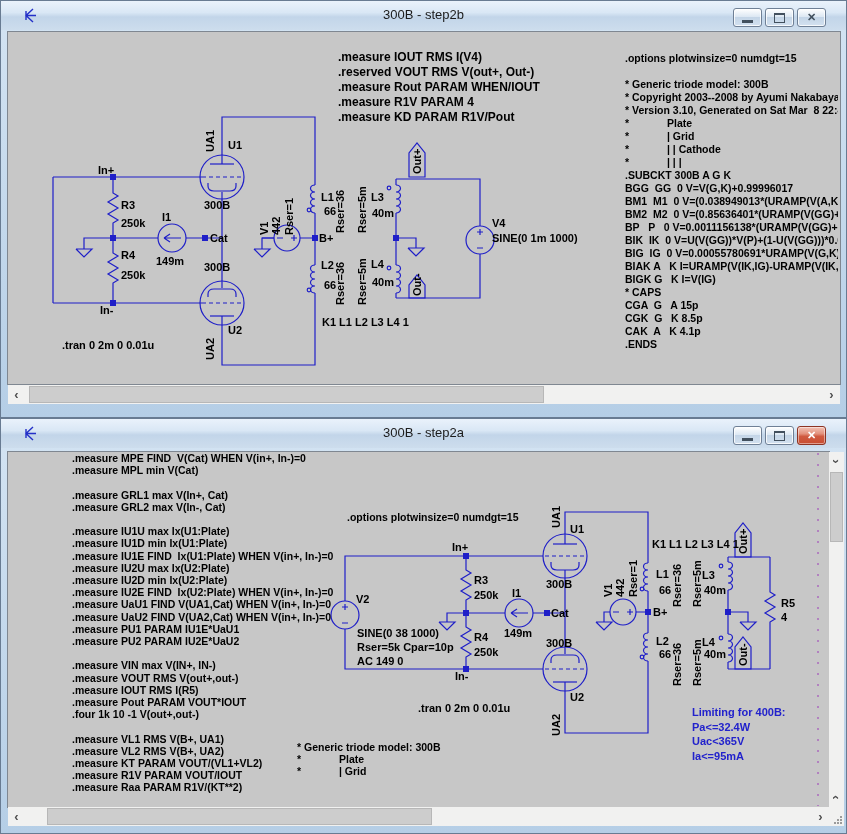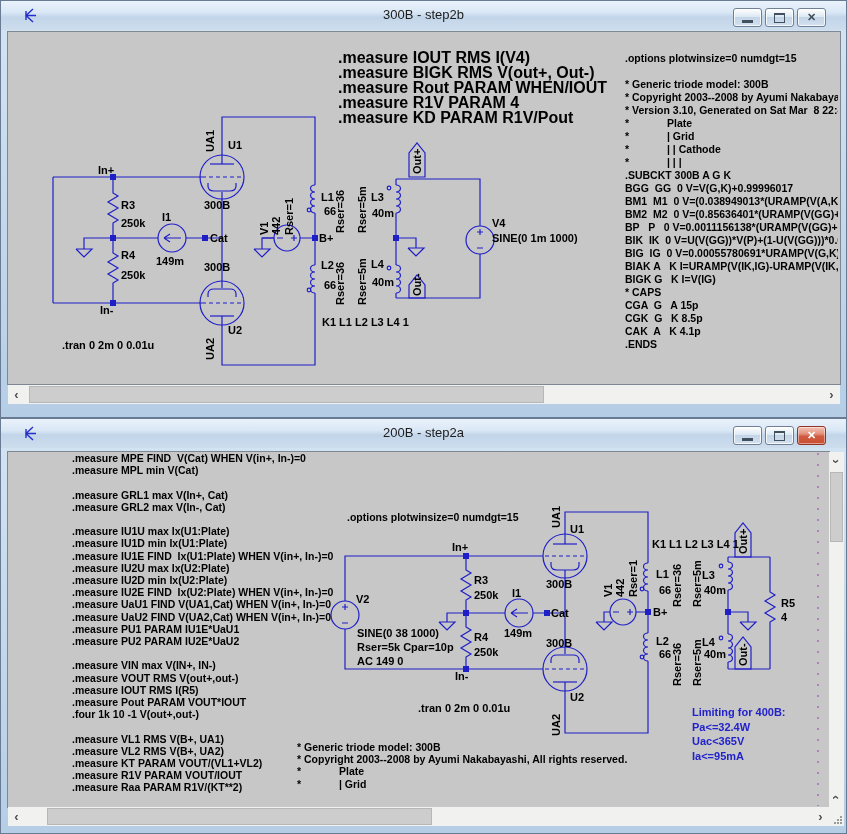--- a/index.html
+++ b/index.html
@@ -172,39 +172,39 @@
           <rect class="nd" x="312" y="235" width="6" height="6"></rect>
           <rect class="nd" x="393" y="235" width="6" height="6"></rect>
         </g>
         <text class="lb" x="98" y="174">In+</text>
         <text class="lb" x="100" y="314">In-</text>
         <text class="lb" x="210" y="242">Cat</text>
         <text class="lb" x="319" y="242">B+</text>
         <text class="lb" x="322" y="326">K1 L1 L2 L3 L4 1</text>
       </svg>
 
-      <div class="tb lines" style="left:330px;top:18px;font-size:16px;line-height:15px;"><div>.measure IOUT RMS I(V4)</div><div>.measure BIGK RMS V(out+, Out-)</div><div>.measure Rout PARAM WHEN/IOUT</div><div>.measure R1V PARAM 4</div><div>.measure KD PARAM R1V/Pout</div></div>
+      <div class="tb lines" style="left:330px;top:18px;font-size:12px;line-height:15px;"><div>.measure IOUT RMS I(V4)</div><div>.reserved VOUT RMS V(out+, Out-)</div><div>.measure Rout PARAM WHEN/IOUT</div><div>.measure R1V PARAM 4</div><div>.measure KD PARAM R1V/Pout</div></div>
       <div class="tb" style="left:617px;top:20px;font-size:10.5px;">.options plotwinsize=0 numdgt=15</div>
       <div class="tb lines" style="left:617px;top:46px;font-size:10.5px;line-height:13px;width:213px;"><div>* Generic triode model: 300B</div><div>* Copyright 2003--2008 by Ayumi Nakabayash</div><div>* Version 3.10, Generated on Sat Mar  8 22:4</div><div>*             Plate</div><div>*             | Grid</div><div>*             | | Cathode</div><div>*             | | |</div><div>.SUBCKT 300B A G K</div><div>BGG  GG  0 V=V(G,K)+0.99996017</div><div>BM1  M1  0 V=(0.038949013*(URAMP(V(A,K)</div><div>BM2  M2  0 V=(0.85636401*(URAMP(V(GG)+</div><div>BP   P   0 V=0.0011156138*(URAMP(V(GG)+0</div><div>BIK  IK  0 V=U(V(GG))*V(P)+(1-U(V(GG)))*0.00</div><div>BIG  IG  0 V=0.00055780691*URAMP(V(G,K)</div><div>BIAK A   K I=URAMP(V(IK,IG)-URAMP(V(IK,IG</div><div>BIGK G   K I=V(IG)</div><div>* CAPS</div><div>CGA  G   A 15p</div><div>CGK  G   K 8.5p</div><div>CAK  A   K 4.1p</div><div>.ENDS</div></div>
       <div class="tb" style="left:54px;top:307px;font-size:11px;">.tran 0 2m 0 0.01u</div>
     </div>
 
     <div class="hscroll" style="left:7px;top:384px;width:832px;height:19px;">
       <div class="sarr" style="left:0;top:1px;">‹</div>
       <div class="sarr" style="right:0;top:1px;">›</div>
       <div class="thumb" style="left:21px;top:1px;width:515px;height:17px;"></div>
     </div>
   </div>
 
   <div class="window" style="top:418px;height:414px;">
     <div class="titlebar">
       <svg class="appicon" width="17" height="17" viewBox="0 0 17 17">
         <path d="M12,2 L5,8.5 L12,15 M5,8.5 L15,8.5 M5,4 L5,13" stroke="#2430c8" stroke-width="1.4" fill="none"></path>
       </svg>
-      <div class="title">200B - step2a</div>
+      <div class="title">300B - step2a</div>
       <div class="btns">
         <div class="winbtn">
             <div class="g-min"></div>
           </div>
         <div class="winbtn">
             <div class="g-max"></div>
           </div>
         <div class="winbtn red">
             <span class="g-close">✕</span>
           </div>
@@ -337,21 +337,21 @@
         <text class="lb" x="455" y="680">In-</text>
         <text class="lb" x="551" y="617">Cat</text>
         <text class="lb" x="653" y="616">B+</text>
         <text class="lb" x="652" y="548">K1 L1 L2 L3 L4 1</text>
         <line class="bnd" x1="818" y1="453" x2="818" y2="806"></line>
       </svg>
 
       <div class="tb lines" style="left:64px;top:0;font-size:10.5px;line-height:12.2px;"><div>.measure MPE FIND  V(Cat) WHEN V(in+, In-)=0</div><div>.measure MPL min V(Cat)</div><div>&nbsp;</div><div>.measure GRL1 max V(In+, Cat)</div><div>.measure GRL2 max V(In-, Cat)</div><div>&nbsp;</div><div>.measure IU1U max Ix(U1:Plate)</div><div>.measure IU1D min Ix(U1:Plate)</div><div>.measure IU1E FIND  Ix(U1:Plate) WHEN V(in+, In-)=0</div><div>.measure IU2U max Ix(U2:Plate)</div><div>.measure IU2D min Ix(U2:Plate)</div><div>.measure IU2E FIND  Ix(U2:Plate) WHEN V(in+, In-)=0</div><div>.measure UaU1 FIND V(UA1,Cat) WHEN V(in+, In-)=0</div><div>.measure UaU2 FIND V(UA2,Cat) WHEN V(in+, In-)=0</div><div>.measure PU1 PARAM IU1E*UaU1</div><div>.measure PU2 PARAM IU2E*UaU2</div><div>&nbsp;</div><div>.measure VIN max V(IN+, IN-)</div><div>.measure VOUT RMS V(out+,out-)</div><div>.measure IOUT RMS I(R5)</div><div>.measure Pout PARAM VOUT*IOUT</div><div>.four 1k 10 -1 V(out+,out-)</div><div>&nbsp;</div><div>.measure VL1 RMS V(B+, UA1)</div><div>.measure VL2 RMS V(B+, UA2)</div><div>.measure KT PARAM VOUT/(VL1+VL2)</div><div>.measure R1V PARAM VOUT/IOUT</div><div>.measure Raa PARAM R1V/(KT**2)</div></div>
       <div class="tb" style="left:339px;top:59px;font-size:10.5px;">.options plotwinsize=0 numdgt=15</div>
       <div class="tb" style="left:410px;top:250px;font-size:11px;">.tran 0 2m 0 0.01u</div>
-      <div class="tb lines" style="left:289px;top:289px;font-size:10.5px;line-height:12.2px;"><div>* Generic triode model: 300B</div><div>* Copyright 2003--2008 by Ayumi Nakabayashi, All rights reserved.</div><div>*             Plate</div><div>*             | Grid</div></div>
+      <div class="tb lines" style="left:289px;top:289px;font-size:10.5px;line-height:12.2px;"><div>* Generic triode model: 300B</div><div>*             Plate</div><div>*             | Grid</div></div>
       <div class="tb lines blue-note" style="left:684px;top:253px;font-size:11px;line-height:14.5px;"><div>Limiting for 400B:</div><div>Pa&lt;=32.4W</div><div>Uac&lt;365V</div><div>Ia&lt;=95mA</div></div>
     </div>
 
     <div class="vscroll" style="left:828px;top:33px;width:15px;height:355px;">
       <div class="sarr up" style="left:-1px;top:1px;">›</div>
       <div class="sarr down" style="left:-1px;bottom:1px;">‹</div>
       <div class="thumb" style="left:1px;top:20px;width:13px;height:70px;"></div>
     </div>
     <div class="hscroll" style="left:7px;top:388px;width:821px;height:19px;">
       <div class="sarr" style="left:0;top:1px;">‹</div>

